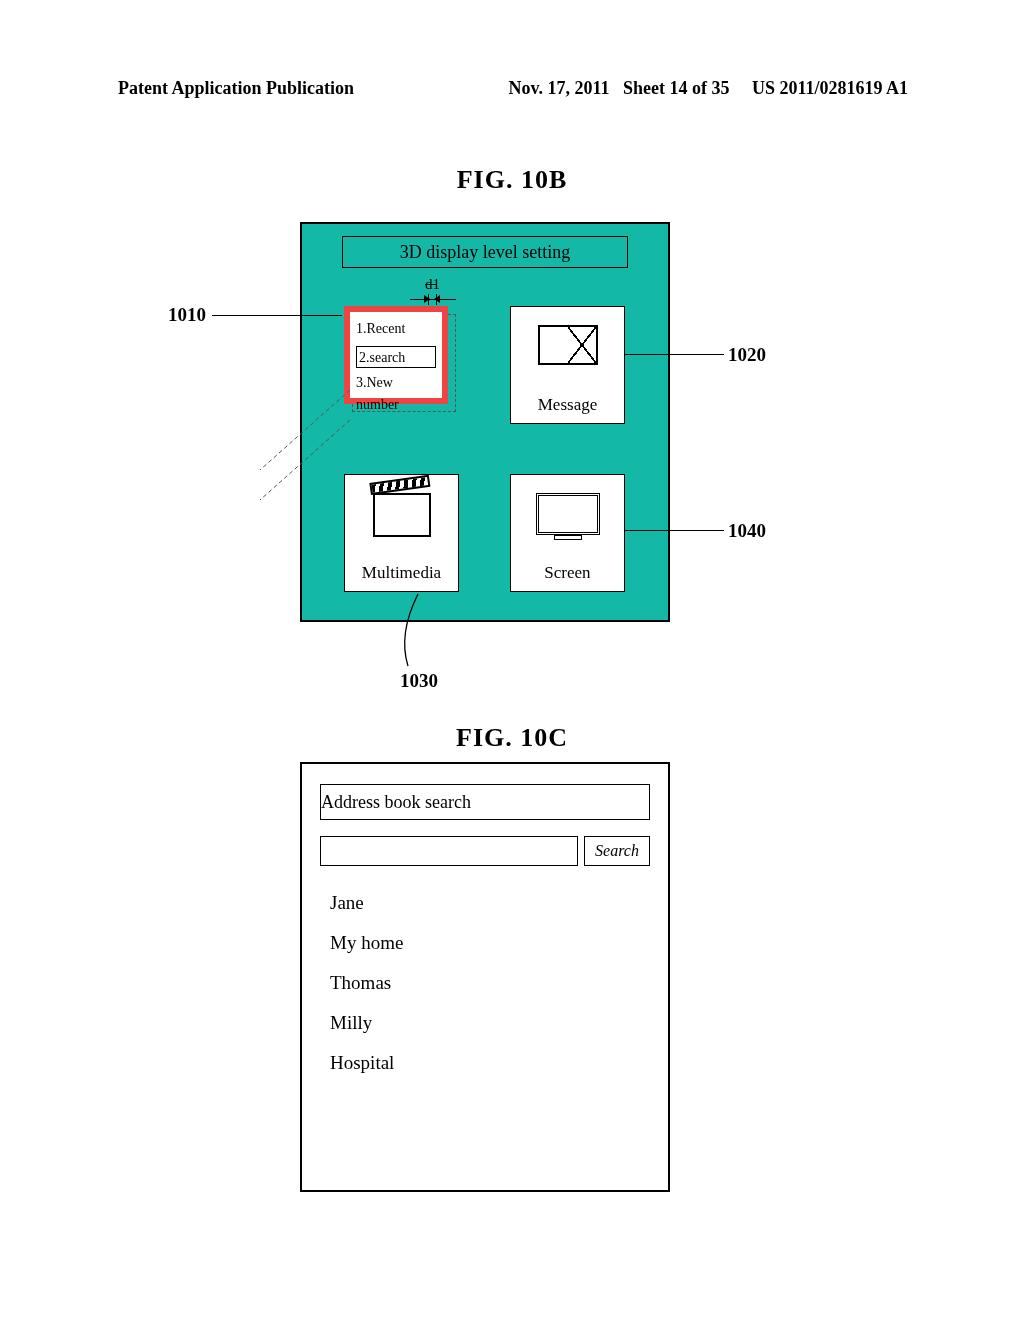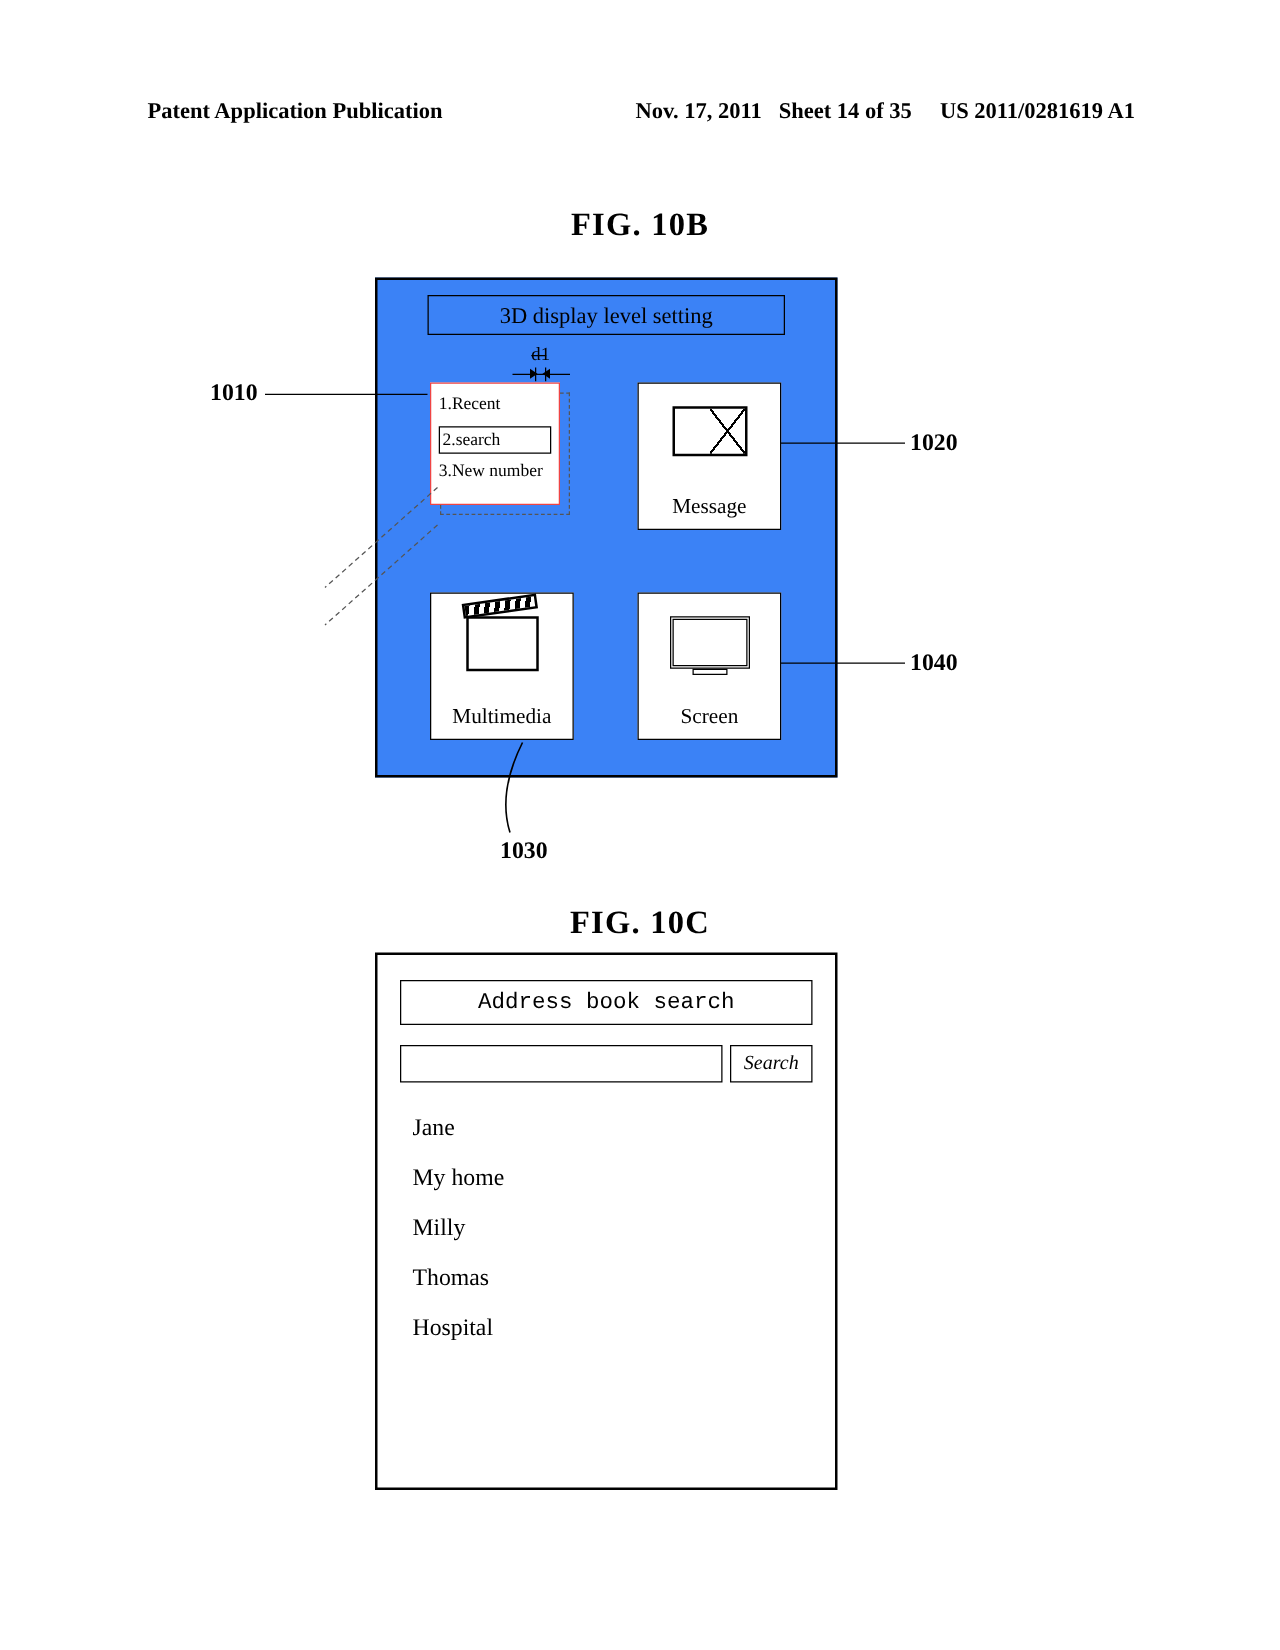--- a/index.html
+++ b/index.html
@@ -33,21 +33,21 @@
   }
   .fig10b-label { position: absolute; top: 152px; left: 0; right: 0; }
   .fig10c-label { position: absolute; top: 710px; left: 0; right: 0; }
 
   
   .fig10b {
     position: absolute;
     top: 222px; left: 300px;
     width: 370px; height: 400px;
     border: 2px solid #000;
-    background: #3b82f6;
+    background: #14b8a6;
   }
   .title-bar-10b {
     position: absolute;
     top: 12px; left: 40px; right: 40px;
     height: 32px;
     border: 1px solid #000;
     text-align: center;
     font-size: 18px;
     line-height: 30px;
   }
@@ -85,21 +85,21 @@
   .menu-ghost {
     position: absolute;
     top: 90px; left: 50px;
     width: 104px; height: 98px;
     border: 1px dashed #555;
   }
   .menu {
     position: absolute;
     top: 82px; left: 42px;
     width: 104px; height: 98px;
-    border: 1px solid #ef4444;
+    border: 6px solid #ef4444;
     background: #fff;
     font-size: 14px;
     padding: 6px 6px;
   }
   .menu .row { height: 28px; line-height: 22px; }
   .menu .row.boxed { border: 1px solid #000; padding: 0 2px; height: 22px; margin-bottom: 4px; }
 
   .tile {
     position: absolute;
     width: 115px; height: 118px;
@@ -172,23 +172,22 @@
   .fig10c {
     position: absolute;
     top: 762px; left: 300px;
     width: 370px; height: 430px;
     border: 2px solid #000;
     background: #fff;
     padding: 20px 18px;
   }
   .title-bar-10c {
     height: 36px; border: 1px solid #000;
-    text-align: center; line-height: 34px; font-size: 18px;
+    line-height: 34px; font-size: 18px;
     margin-bottom: 16px;
-    font-family: Liberation Mono, monospace;
   }
   .search-row {
     display: flex; gap: 6px; margin-bottom: 26px;
   }
   .search-row .field {
     flex: 1; height: 30px; border: 1px solid #000;
   }
   .search-row .btn {
     width: 66px; height: 30px; border: 1px solid #000;
     text-align: center; line-height: 28px; font-size: 16px; font-style: italic;
@@ -281,17 +280,17 @@
 
 <div class="fig10c">
   <div class="title-bar-10c">Address book search</div>
   <div class="search-row">
     <div class="field"></div>
     <div class="btn">Search</div>
   </div>
   <div class="contacts">
     <div>Jane</div>
     <div>My home</div>
+    <div>Thomas</div>
     <div>Milly</div>
-    <div>Thomas</div>
     <div>Hospital</div>
   </div>
 </div>
 
 </body></html>

